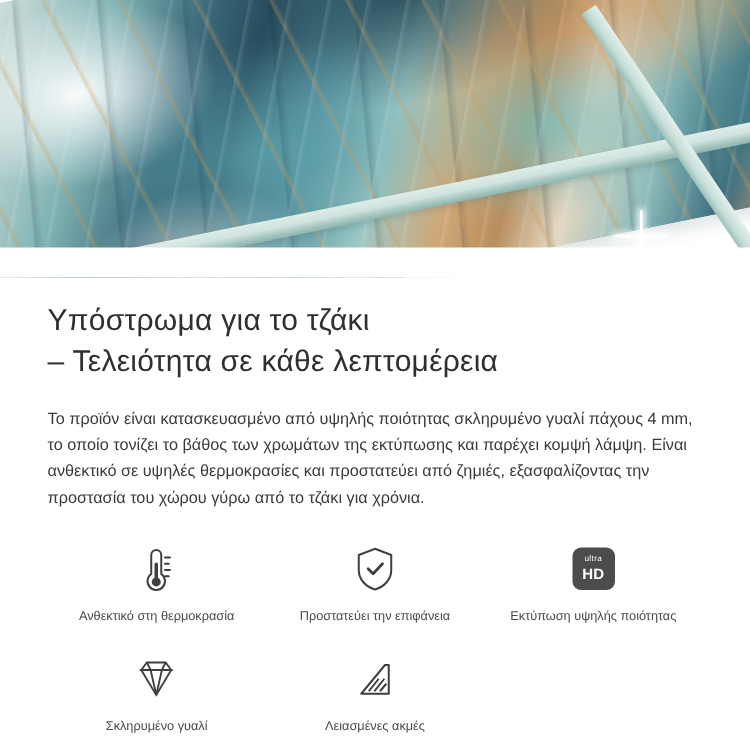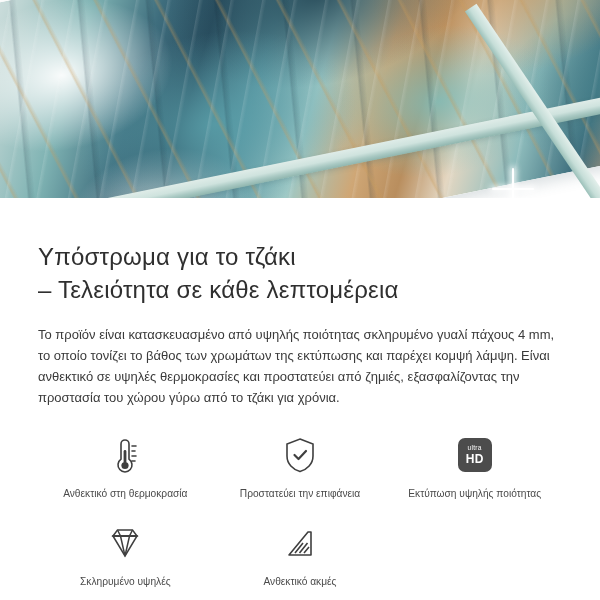--- a/index.html
+++ b/index.html
@@ -270,29 +270,29 @@
 
       <div class="feature">
         <div class="feature-icon">
           <svg width="42" height="40" viewBox="0 0 42 40" fill="none" stroke="#3f3f3f" stroke-width="1.5">
             <path d="M9 13 L21 33 L33 13 z"></path>
             <path d="M9 13 L13.5 7 h15 L33 13 z"></path>
             <path d="M13.5 7 L16.5 13 L21 33 L25.5 13 L28.5 7"></path>
             <path d="M9 13 h24"></path>
           </svg>
         </div>
-        <div class="feature-label">Σκληρυμένο υψηλές</div>
+        <div class="feature-label">Σκληρυμένο γυαλί</div>
       </div>
 
       <div class="feature">
         <div class="feature-icon">
           <svg width="42" height="40" viewBox="0 0 42 40" fill="none" stroke="#3f3f3f" stroke-width="1.6">
             <path d="M10 32 L29 9 h3 v23 z" stroke-linejoin="round"></path>
             <path d="M16 30 l8 -10 M20.5 30 l8 -10 M25 30 l5 -6"></path>
           </svg>
         </div>
-        <div class="feature-label">Ανθεκτικό ακμές</div>
+        <div class="feature-label">Λειασμένες ακμές</div>
       </div>
 
 
     </div>
   </div>
 </div>
 
 </body></html>

